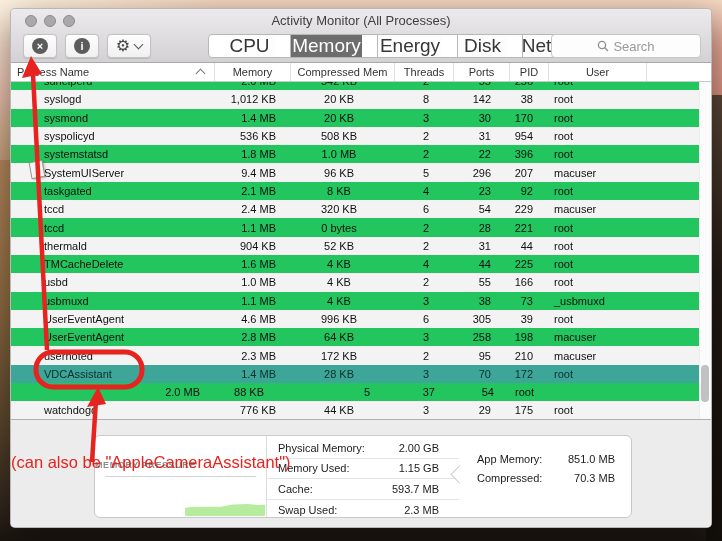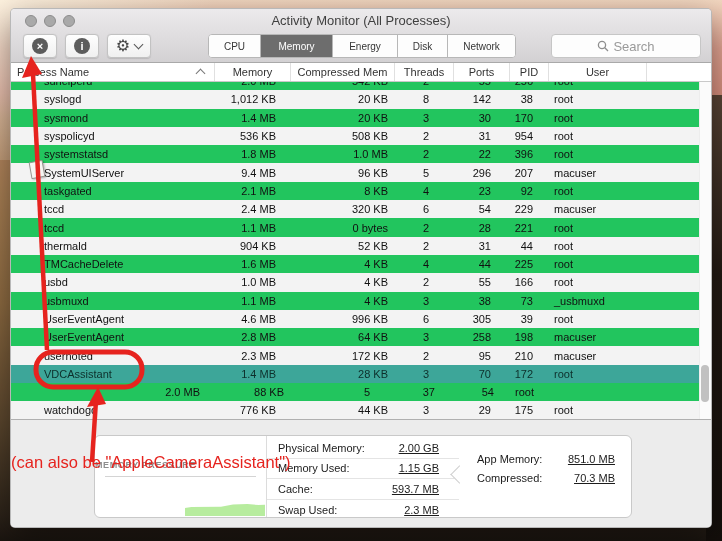--- a/index.html
+++ b/index.html
@@ -32,22 +32,22 @@
     background:linear-gradient(#fefefe,#f0f0f0);display:flex;align-items:center;justify-content:center;
     box-sizing:border-box;box-shadow:0 .5px 1px rgba(0,0,0,.12);}
   .circ{width:16px;height:16px;border-radius:50%;background:#5c5c5c;color:#fff;display:flex;
     align-items:center;justify-content:center;font-size:11px;font-weight:bold;line-height:1;}
   .gearglyph{font-family:"DejaVu Sans",sans-serif;font-size:16px;color:#454545;line-height:1;}
   .chev{width:6px;height:6px;border-right:1.6px solid #555;border-bottom:1.6px solid #555;
     transform:rotate(45deg);margin:-3px 0 0 5px;}
 
   .segbar{position:absolute;left:197px;top:3px;height:24px;display:flex;border:1px solid #b7b7b7;
     border-radius:4px;overflow:hidden;background:#fff;box-sizing:border-box;}
-  .seg{display:flex;align-items:center;justify-content:center;font-size:10px;color:#363636;
-    border-left:1px solid #b7b7b7;background:#fdfdfd;box-sizing:border-box;}
+  .seg{display:flex;align-items:center;justify-content:center;font-size:19px;color:#363636;
+    border-left:1px solid #b7b7b7;background:#fdfdfd;box-sizing:border-box;margin-left:15px;}
   .seg:first-child{border-left:none;}
   .seg.active{background:var(--seg-active,#6d6d6d);color:#fff;}
 
   .search{position:absolute;left:540px;top:3px;width:150px;height:24px;border:1px solid #c6c6c6;
     border-radius:4px;background:#fdfdfd;display:flex;align-items:center;justify-content:center;
     gap:4px;box-sizing:border-box;color:#9a9a9a;font-size:13px;}
 
   
   .thead,.row{display:grid;grid-template-columns:203px 76px 104px 59px 56px 39px 98px 1fr;}
   .thead{height:18px;background:#fff;border-bottom:1px solid #c9c9c9;font-size:11px;color:#333;
@@ -60,21 +60,21 @@
     transform:rotate(45deg);margin-left:auto;margin-right:10px;margin-top:3px;}
 
   .rows{position:relative;height:337px;overflow:hidden;background:#22c55e;font-size:11px;color:#111;}
   .row{height:18.3px;align-items:center;width:690px;}
   .row.alt{background:#f3f3f3;}
   .row.selected{background:var(--sel,#3da699);color:#0d2f2b;}
   .row.clipped{margin-top:-10px;}
   .c{white-space:nowrap;overflow:hidden;}
   .c-name{padding-left:33px;}
   .c-mem{text-align:right;padding-right:14px;}
-  .c-comp{text-align:right;padding-right:6px;}
+  .c-comp{text-align:center;padding-right:6px;}
   .c-thr{text-align:right;padding-right:24px;}
   .c-ports{text-align:right;padding-right:18px;}
   .c-pid{text-align:right;padding-right:15px;}
   .c-user{padding-left:6px;}
 
   .scrolltrack{position:absolute;right:0;top:0;width:12px;height:337px;background:#fbfbfb;
     border-left:1px solid #ededed;box-sizing:border-box;}
   .scrollthumb{position:absolute;right:2px;top:283px;width:8px;height:37px;border-radius:4px;
     background:#c1c1c1;}
   .pageicon{position:absolute;left:19px;top:79px;width:12px;height:15px;background:#f6f5f2;
@@ -92,21 +92,21 @@
     letter-spacing:.6px;}
   .press-rule{margin:6px 10px 0 10px;border-top:1px solid #d4d4d4;}
   .graph{position:absolute;left:90px;bottom:1px;width:80px;height:13px;background:var(--green,#b7ec9e);
     clip-path:polygon(0 100%,0 38%,8% 30%,45% 28%,60% 12%,78% 8%,92% 16%,100% 13%,100% 100%);
     filter:drop-shadow(0 -1px 0 #8ed27a);}
   .sec-mid{width:192px;padding-top:2px;}
   .statrow{display:flex;align-items:center;height:20px;margin:0 0 0 0;font-size:11px;color:#1c1c1c;
     padding:0 20px 0 11px;}
   .sec-mid .statrow{border-bottom:1px solid #e4e4e4;height:19.6px;}
   .sec-mid .statrow:last-child{border-bottom:none;}
-  .statrow .v{margin-left:auto;text-decoration:underline;}
+  .statrow .v{margin-left:auto;}
   .sec-right{flex:1;padding:13px 16px 13px 18px;}
   .sec-right .statrow{padding:0;height:19px;}
   .notch{position:absolute;left:358px;top:32px;width:12px;height:12px;background:#fff;
     border-left:1px solid #cfcfcf;border-bottom:1px solid #cfcfcf;transform:rotate(45deg);}
 
   
   .overlay{position:absolute;inset:0;pointer-events:none;}
   .note{position:absolute;left:11px;top:453px;font-size:16.5px;color:var(--red,#e6231e);
     white-space:nowrap;}
 </style>

